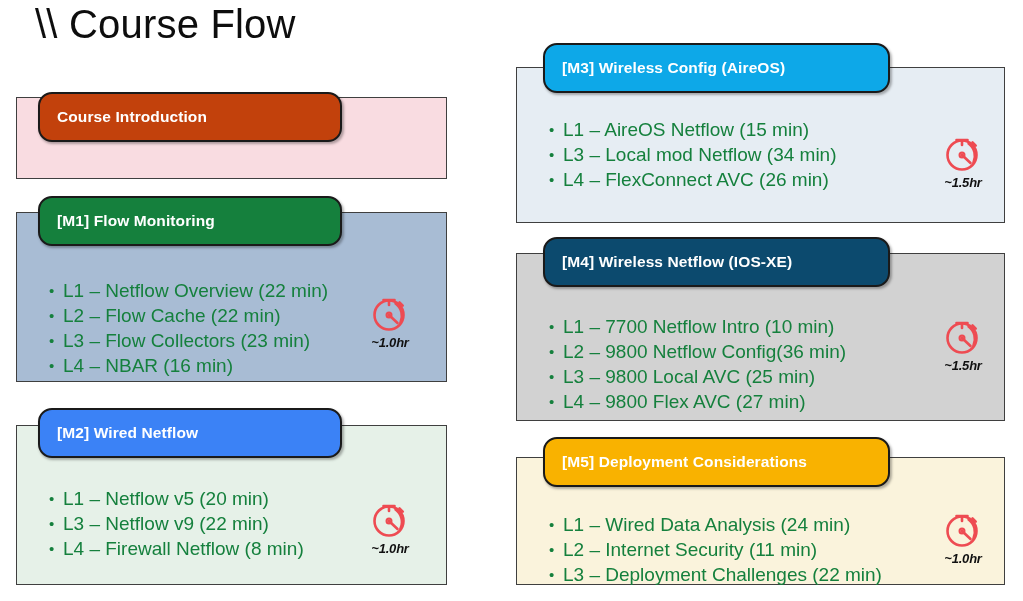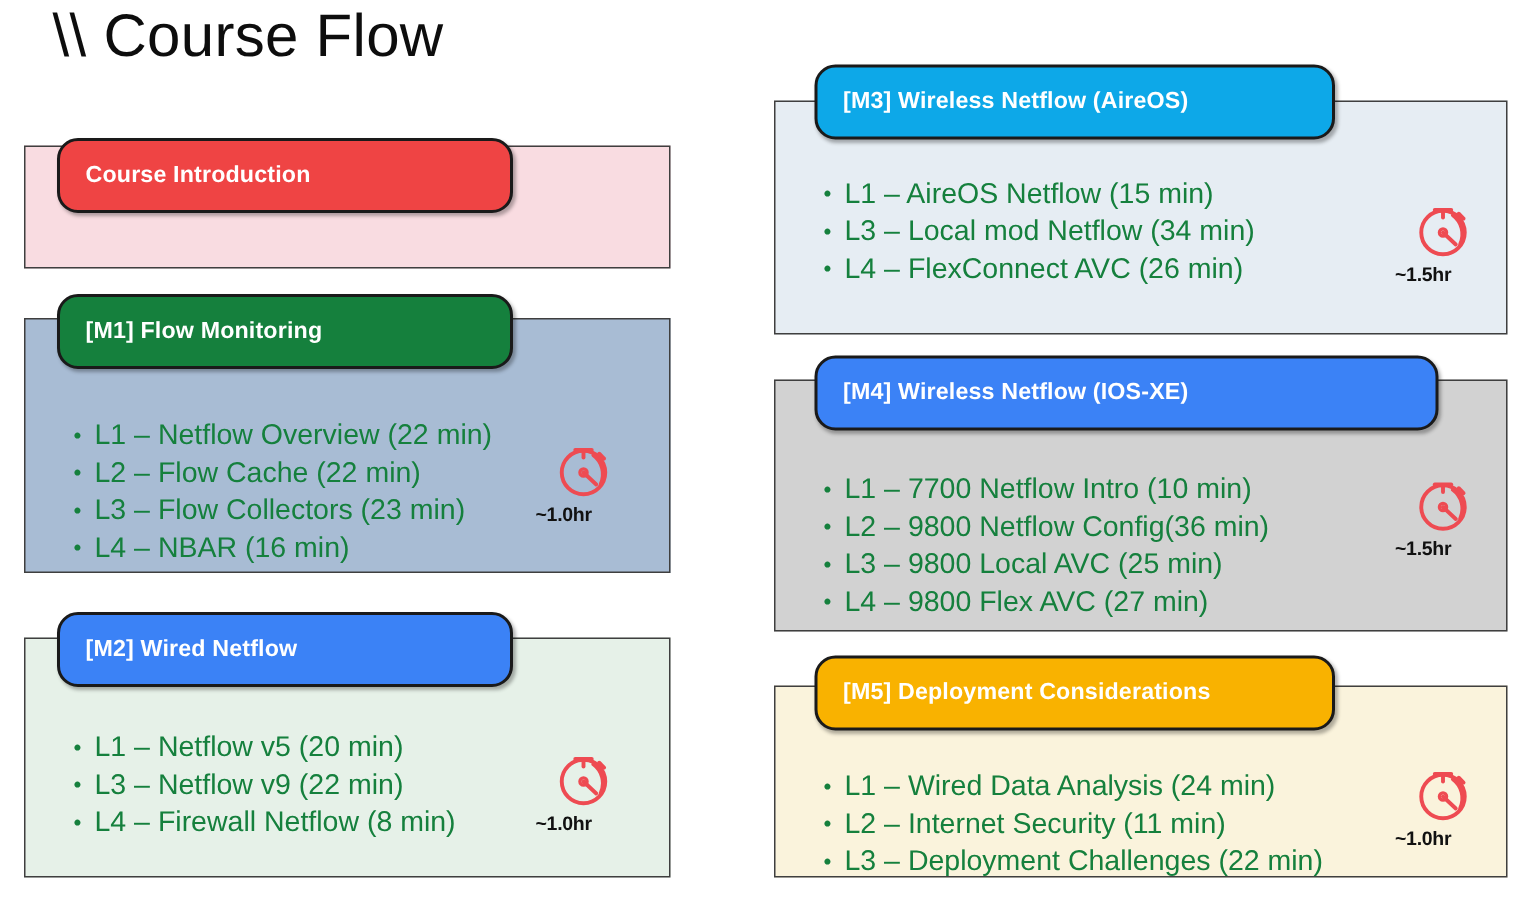--- a/index.html
+++ b/index.html
@@ -73,37 +73,39 @@
     position: absolute;
     left: 1px;
     top: -0.5px;
     font-size: 15px;
   }
 
   
   .duration {
     position: absolute;
     width: 66px;
+    text-align: center;
+    font-style: italic;
   }
   .duration svg { display: block; margin: 0 auto; }
   .duration-label {
     font-size: 13px;
     font-weight: bold;
     color: #111111;
     margin-top: 1px;
     letter-spacing: -0.2px;
   }
 </style>
 </head>
 <body>
 
 <div id="page-title">\\ Course Flow</div>
 
 <div class="module" style="left:16px; top:97px; width:431px; height:82px; background:#F9DCE1;"></div>
-<div class="module-header" style="left:38px; top:92px; width:304px; height:50px; background:#ef4444;">
+<div class="module-header" style="left:38px; top:92px; width:304px; height:50px; background:#c2410c;">
   <span>Course Introduction</span>
 </div>
 
 <div class="module" style="left:16px; top:212px; width:431px; height:170px; background:#A8BCD4;"></div>
 <div class="module-header" style="left:38px; top:196px; width:304px; height:50px; background:#15803d;">
   <span>[M1] Flow Monitoring</span>
 </div>
 <ul class="lesson-list" style="left:48px; top:278px;">
   <li>L1 – Netflow Overview (22 min)</li>
   <li>L2 – Flow Cache (22 min)</li>
@@ -140,42 +142,42 @@
     <path d="M31.5 12.5 l3.2 3.2" stroke="#EE4B52" stroke-width="2.6" stroke-linecap="round"></path>
     <path d="M27.5 13.6 A15.5 15.5 0 0 1 32.4 32.6" fill="none" stroke="#EE4B52" stroke-width="2.4" stroke-linecap="round"></path>
     <path d="M21 25 L29.5 33" stroke="#EE4B52" stroke-width="2.6" stroke-linecap="round"></path>
     <circle cx="21" cy="25" r="2.4" fill="none" stroke="#EE4B52" stroke-width="2.2"></circle>
   </svg>
   <div class="duration-label">~1.0hr</div>
 </div>
 
 <div class="module" style="left:516px; top:67px; width:489px; height:156px; background:#E6EDF3;"></div>
 <div class="module-header" style="left:543px; top:43px; width:347px; height:50px; background:#0DA8E8;">
-  <span>[M3] Wireless Netflow (AireOS)</span>
+  <span>[M3] Wireless Config (AireOS)</span>
 </div>
 <ul class="lesson-list" style="left:548px; top:117px;">
   <li>L1 – AireOS Netflow (15 min)</li>
   <li>L3 – Local mod Netflow (34 min)</li>
   <li>L4 – FlexConnect AVC (26 min)</li>
 </ul>
 <div class="duration" style="left:930px; top:130px;">
   <svg width="44" height="44" viewBox="0 0 44 44">
     <circle cx="21" cy="25" r="14.5" fill="none" stroke="#EE4B52" stroke-width="2.6"></circle>
     <path d="M21 10.5 v4.5" stroke="#EE4B52" stroke-width="2.6" stroke-linecap="round"></path>
     <path d="M15.5 10 h11" stroke="#EE4B52" stroke-width="2.6" stroke-linecap="round"></path>
     <path d="M31.5 12.5 l3.2 3.2" stroke="#EE4B52" stroke-width="2.6" stroke-linecap="round"></path>
     <path d="M27.5 13.6 A15.5 15.5 0 0 1 32.4 32.6" fill="none" stroke="#EE4B52" stroke-width="2.4" stroke-linecap="round"></path>
     <path d="M21 25 L29.5 33" stroke="#EE4B52" stroke-width="2.6" stroke-linecap="round"></path>
     <circle cx="21" cy="25" r="2.4" fill="none" stroke="#EE4B52" stroke-width="2.2"></circle>
   </svg>
   <div class="duration-label">~1.5hr</div>
 </div>
 
 <div class="module" style="left:516px; top:253px; width:489px; height:168px; background:#D2D2D2;"></div>
-<div class="module-header" style="left:543px; top:237px; width:416px; height:50px; background:#3b82f6;">
+<div class="module-header" style="left:543px; top:237px; width:347px; height:50px; background:#0c4a6e;">
   <span>[M4] Wireless Netflow (IOS-XE)</span>
 </div>
 <ul class="lesson-list" style="left:548px; top:314px;">
   <li>L1 – 7700 Netflow Intro (10 min)</li>
   <li>L2 – 9800 Netflow Config(36 min)</li>
   <li>L3 – 9800 Local AVC (25 min)</li>
   <li>L4 – 9800 Flex AVC (27 min)</li>
 </ul>
 <div class="duration" style="left:930px; top:313px;">
   <svg width="44" height="44" viewBox="0 0 44 44">

